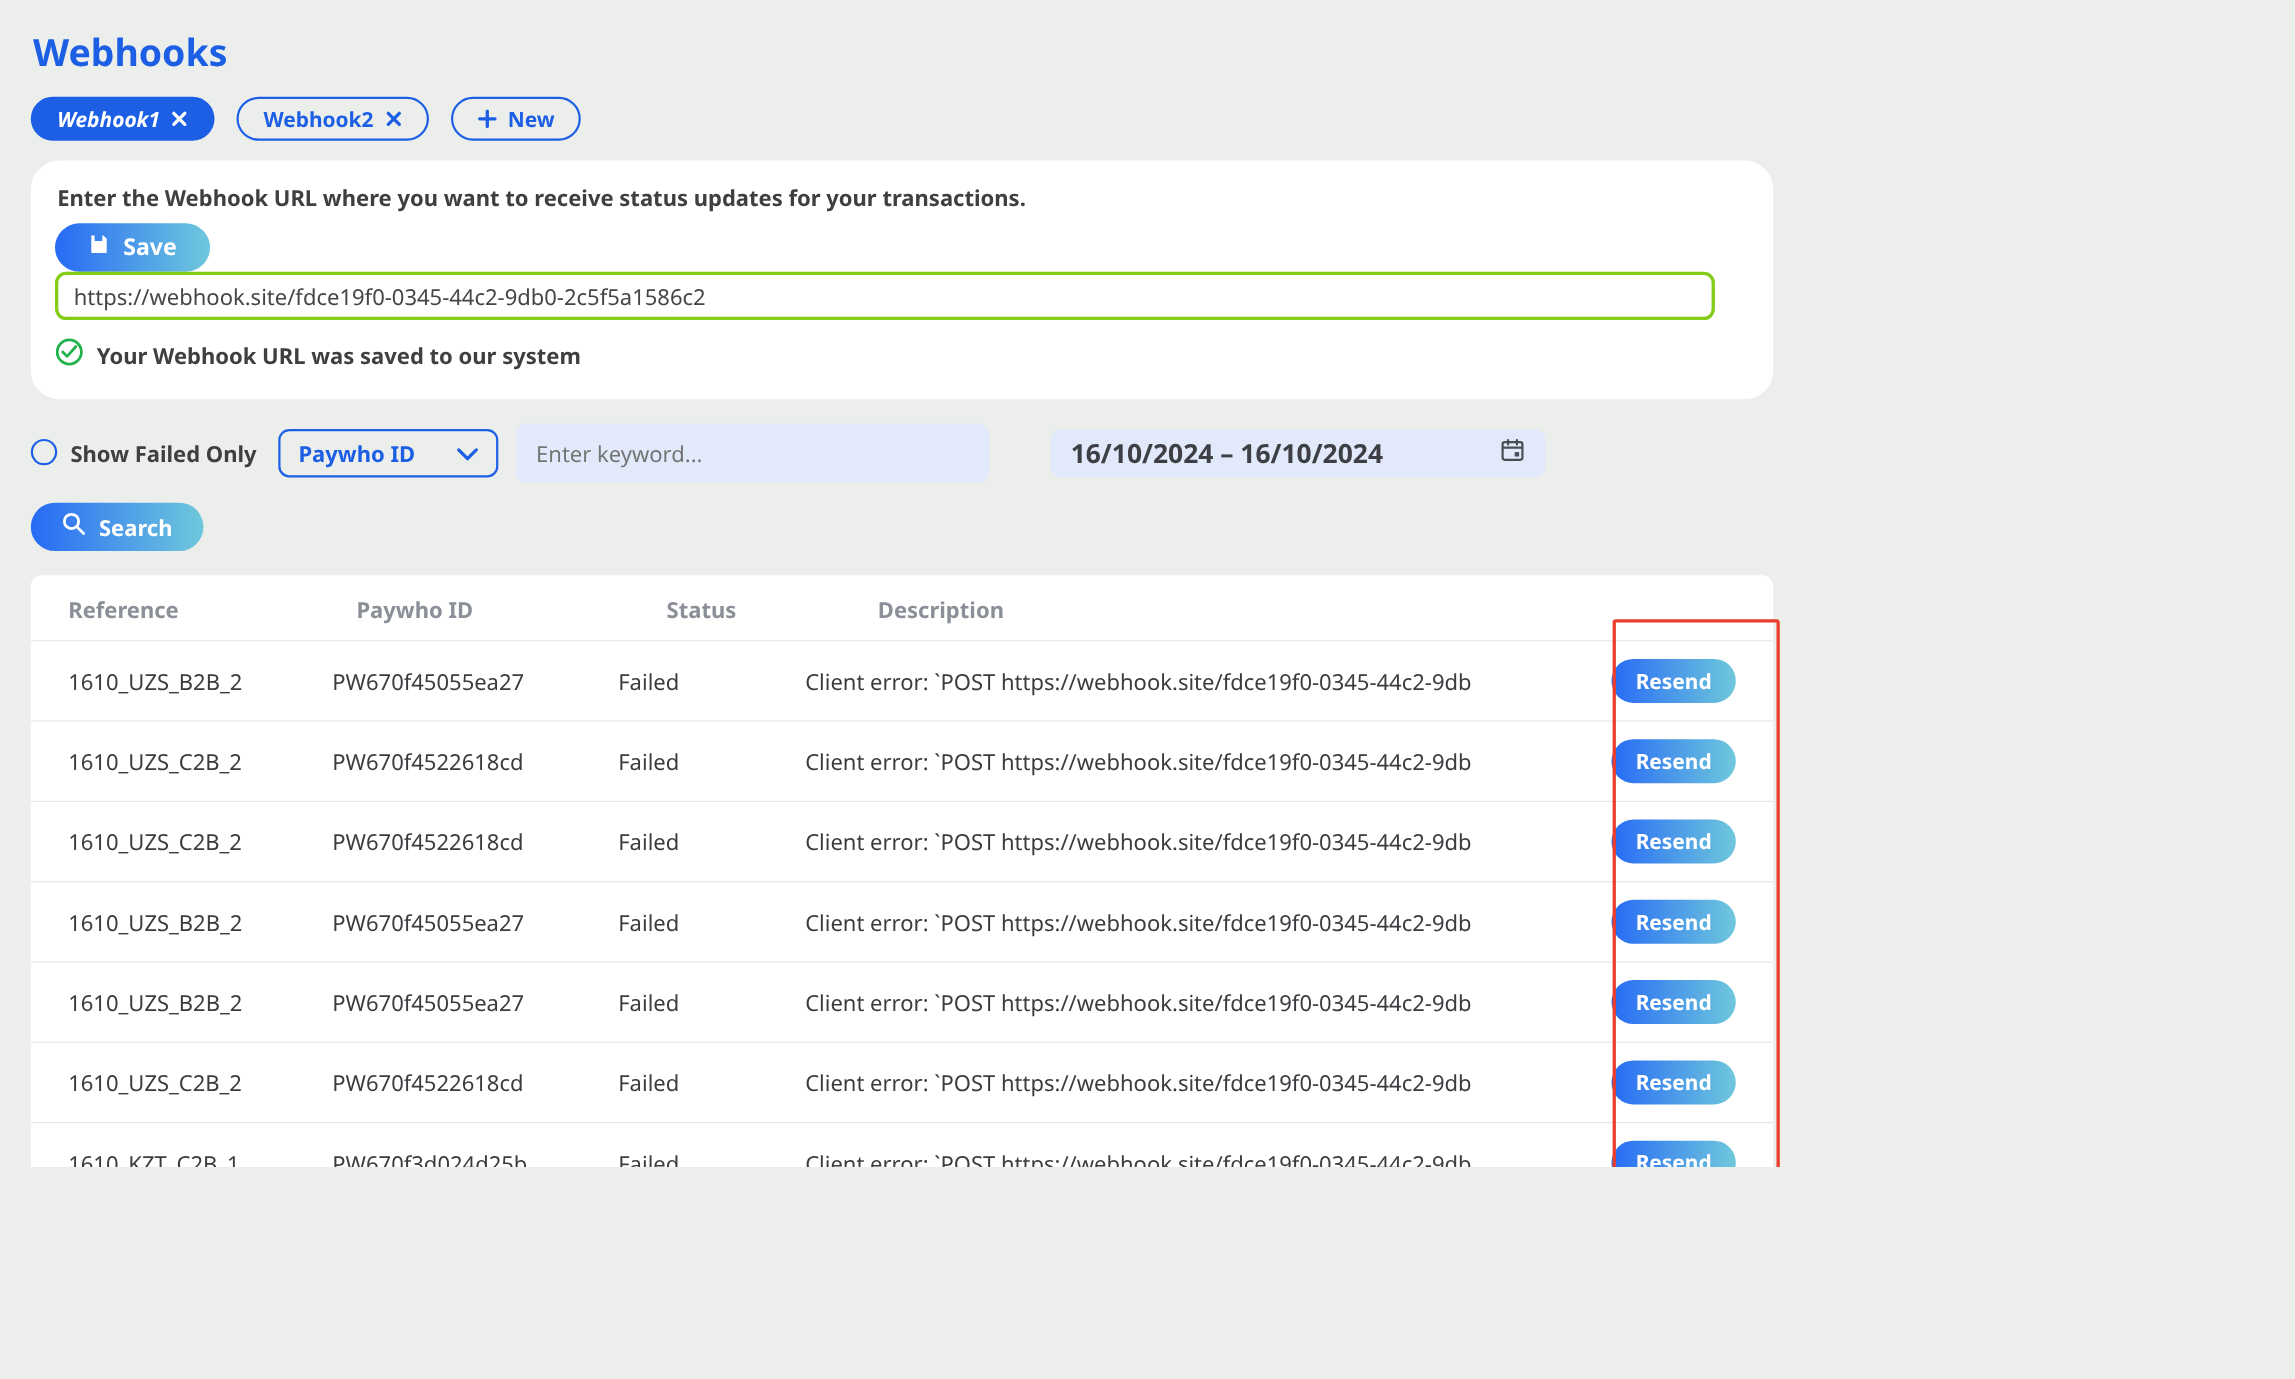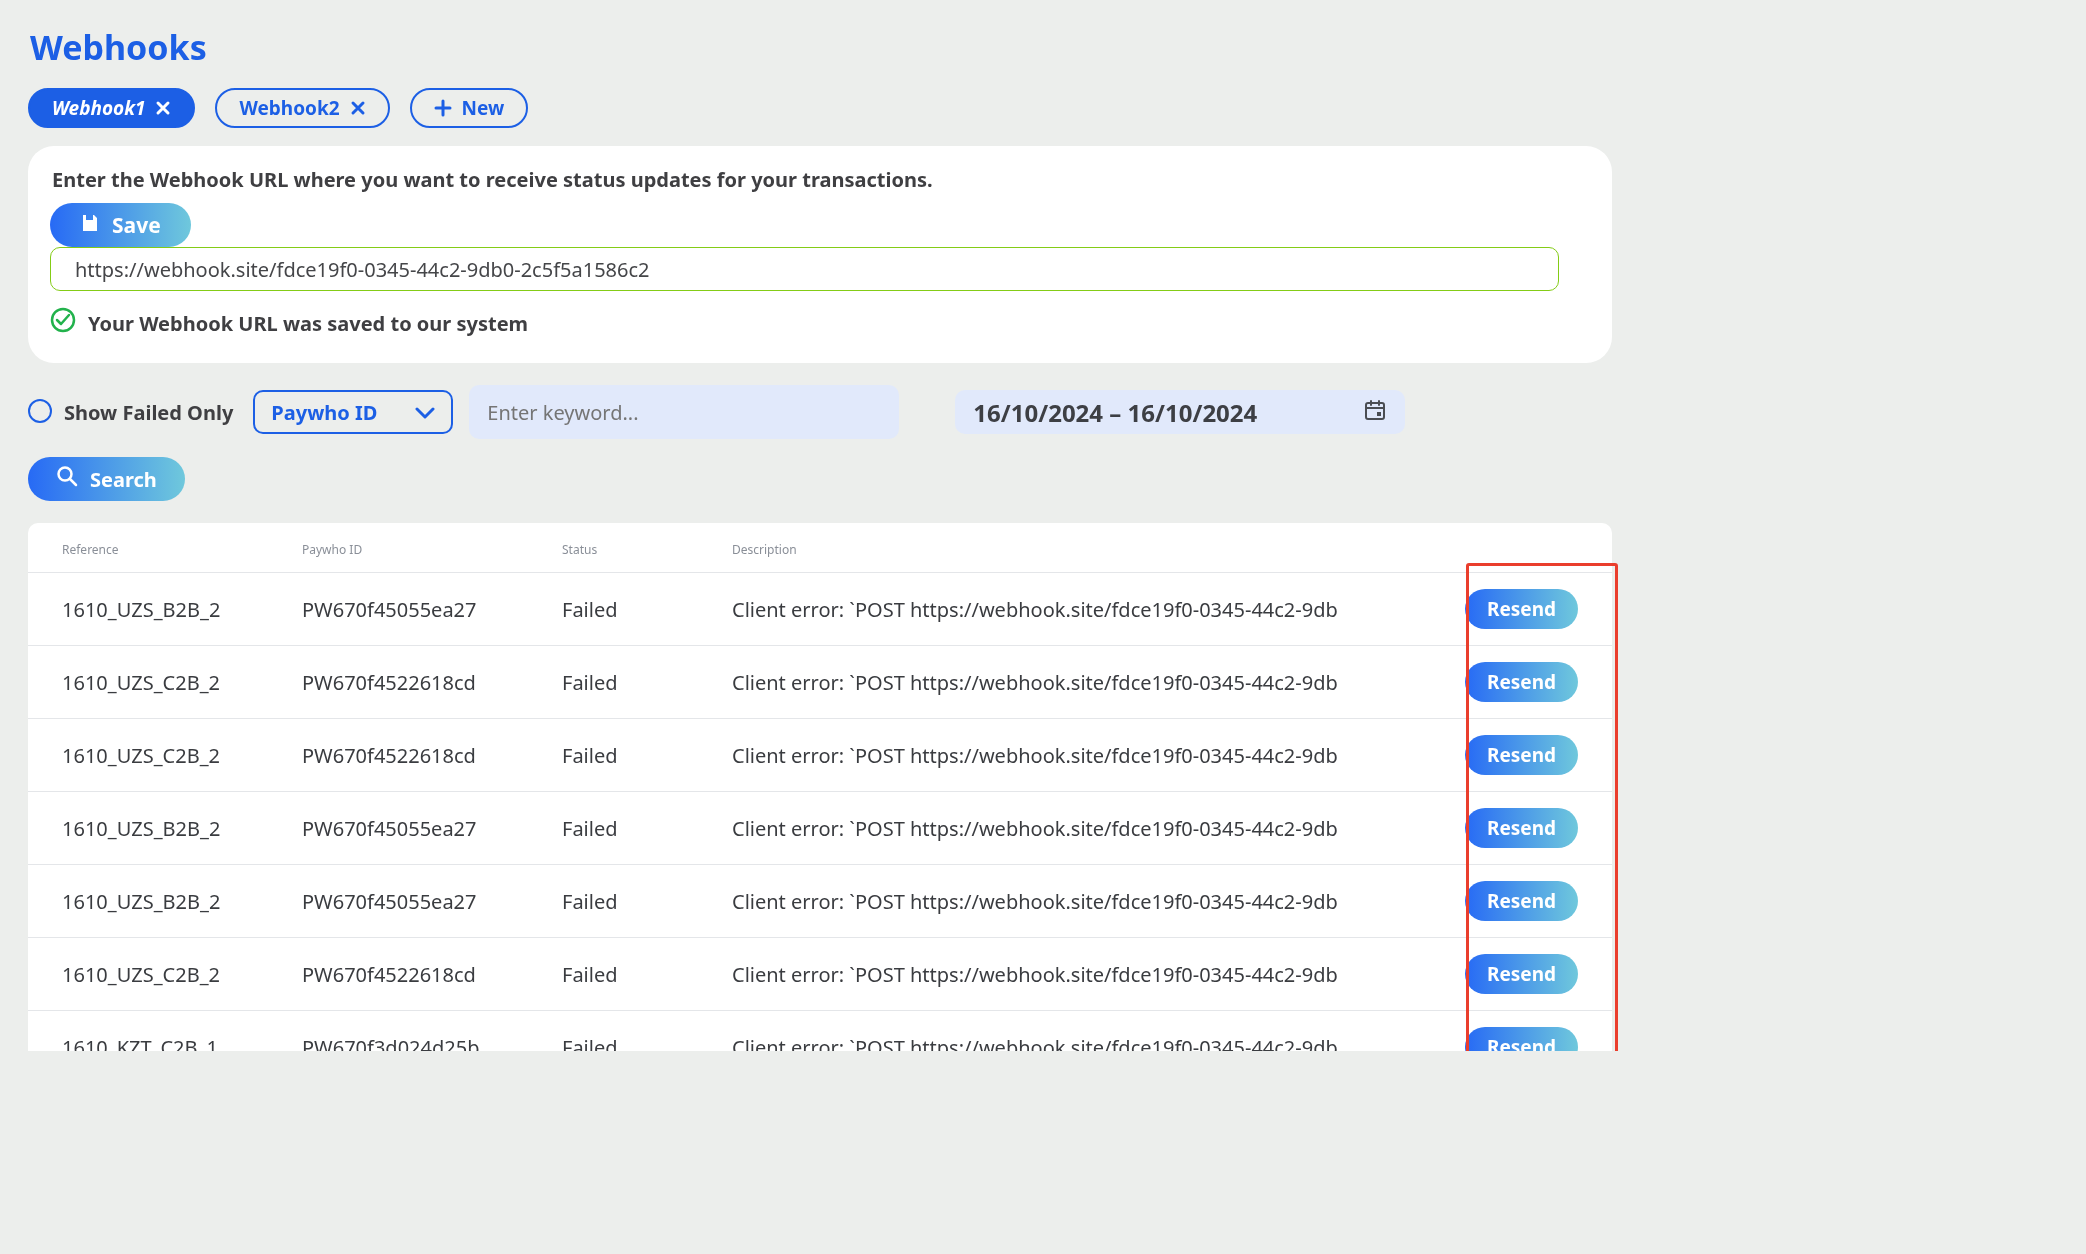--- a/index.html
+++ b/index.html
@@ -39,22 +39,22 @@
   .panel { background:var(--panel); border-radius:26px; padding:20px 22px 24px 22px; }
   .panel-desc { font-weight:700; font-size:20px; margin:0 0 10px 2px; }
   .save-btn {
     display:inline-flex; align-items:center; gap:12px;
     background: linear-gradient(90deg, var(--pill-blue1), var(--pill-blue2));
     color:#fff; font-weight:700; font-size:21px;
     border:none; border-radius:999px; height:44px; padding:0 30px; cursor:pointer;
     margin-bottom:0;
   }
   .url-input {
-    width: 98%; height:44px; border:1px solid #84cc16; border-radius:10px;
-    padding:0 24px; font-size:20px; color:#454649;
+    width: 98%; height:44px; border:3px solid #84cc16; border-radius:10px;
+    padding:0 14px; font-size:20px; color:#454649;
   }
   .saved-row { display:flex; align-items:center; gap:12px; margin-top:16px; }
   .saved-row svg { flex:0 0 auto; }
   .saved-text { font-weight:700; font-size:20px; }
 
   
   .filters { display:flex; align-items:center; gap:16px; margin-top:22px; }
   .radio-wrap { display:flex; gap:12px; margin-right:4px; }
   .radio { width:24px; height:24px; border:2.5px solid var(--blue); border-radius:50%; display:inline-block; }
   .radio-label { font-weight:700; font-size:20px; }
@@ -81,21 +81,21 @@
     display:inline-flex; align-items:center; gap:12px;
     background: linear-gradient(90deg, var(--pill-blue1), var(--pill-blue2));
     color:#fff; font-weight:700; font-size:20px;
     border:none; border-radius:999px; height:44px; padding:14px 28px; cursor:pointer;
     margin-top:18px;
   }
 
   
   .table-wrap { position:relative; margin-top:22px; background:var(--panel); border-radius:10px 10px 0 0; padding-top:4px;}
   .thead, .trow { display:grid; grid-template-columns: 240px 260px 170px 1fr 150px; align-items:center; }
-  .thead { padding:14px 34px 14px 34px; color:var(--header-gray); font-weight:400; font-size:12px; border-bottom:1px solid var(--row-border);}
+  .thead { padding:14px 34px 14px 34px; color:var(--header-gray); font-weight:700; font-size:20px; border-bottom:1px solid var(--row-border);gap:22px;}
   .trow  { padding:16px 34px 16px 34px; border-bottom:1px solid var(--row-border); font-size:20px; color:#3A3C40; }
   .trow .desc { white-space:nowrap; overflow:hidden; }
   .resend {
     background: linear-gradient(90deg, var(--pill-blue1), var(--pill-blue2));
     color:#fff; font-weight:700; font-size:19px;
     border:none; border-radius:999px; height:40px; padding:0 22px; cursor:pointer;
     justify-self:end;
   }
 
   

